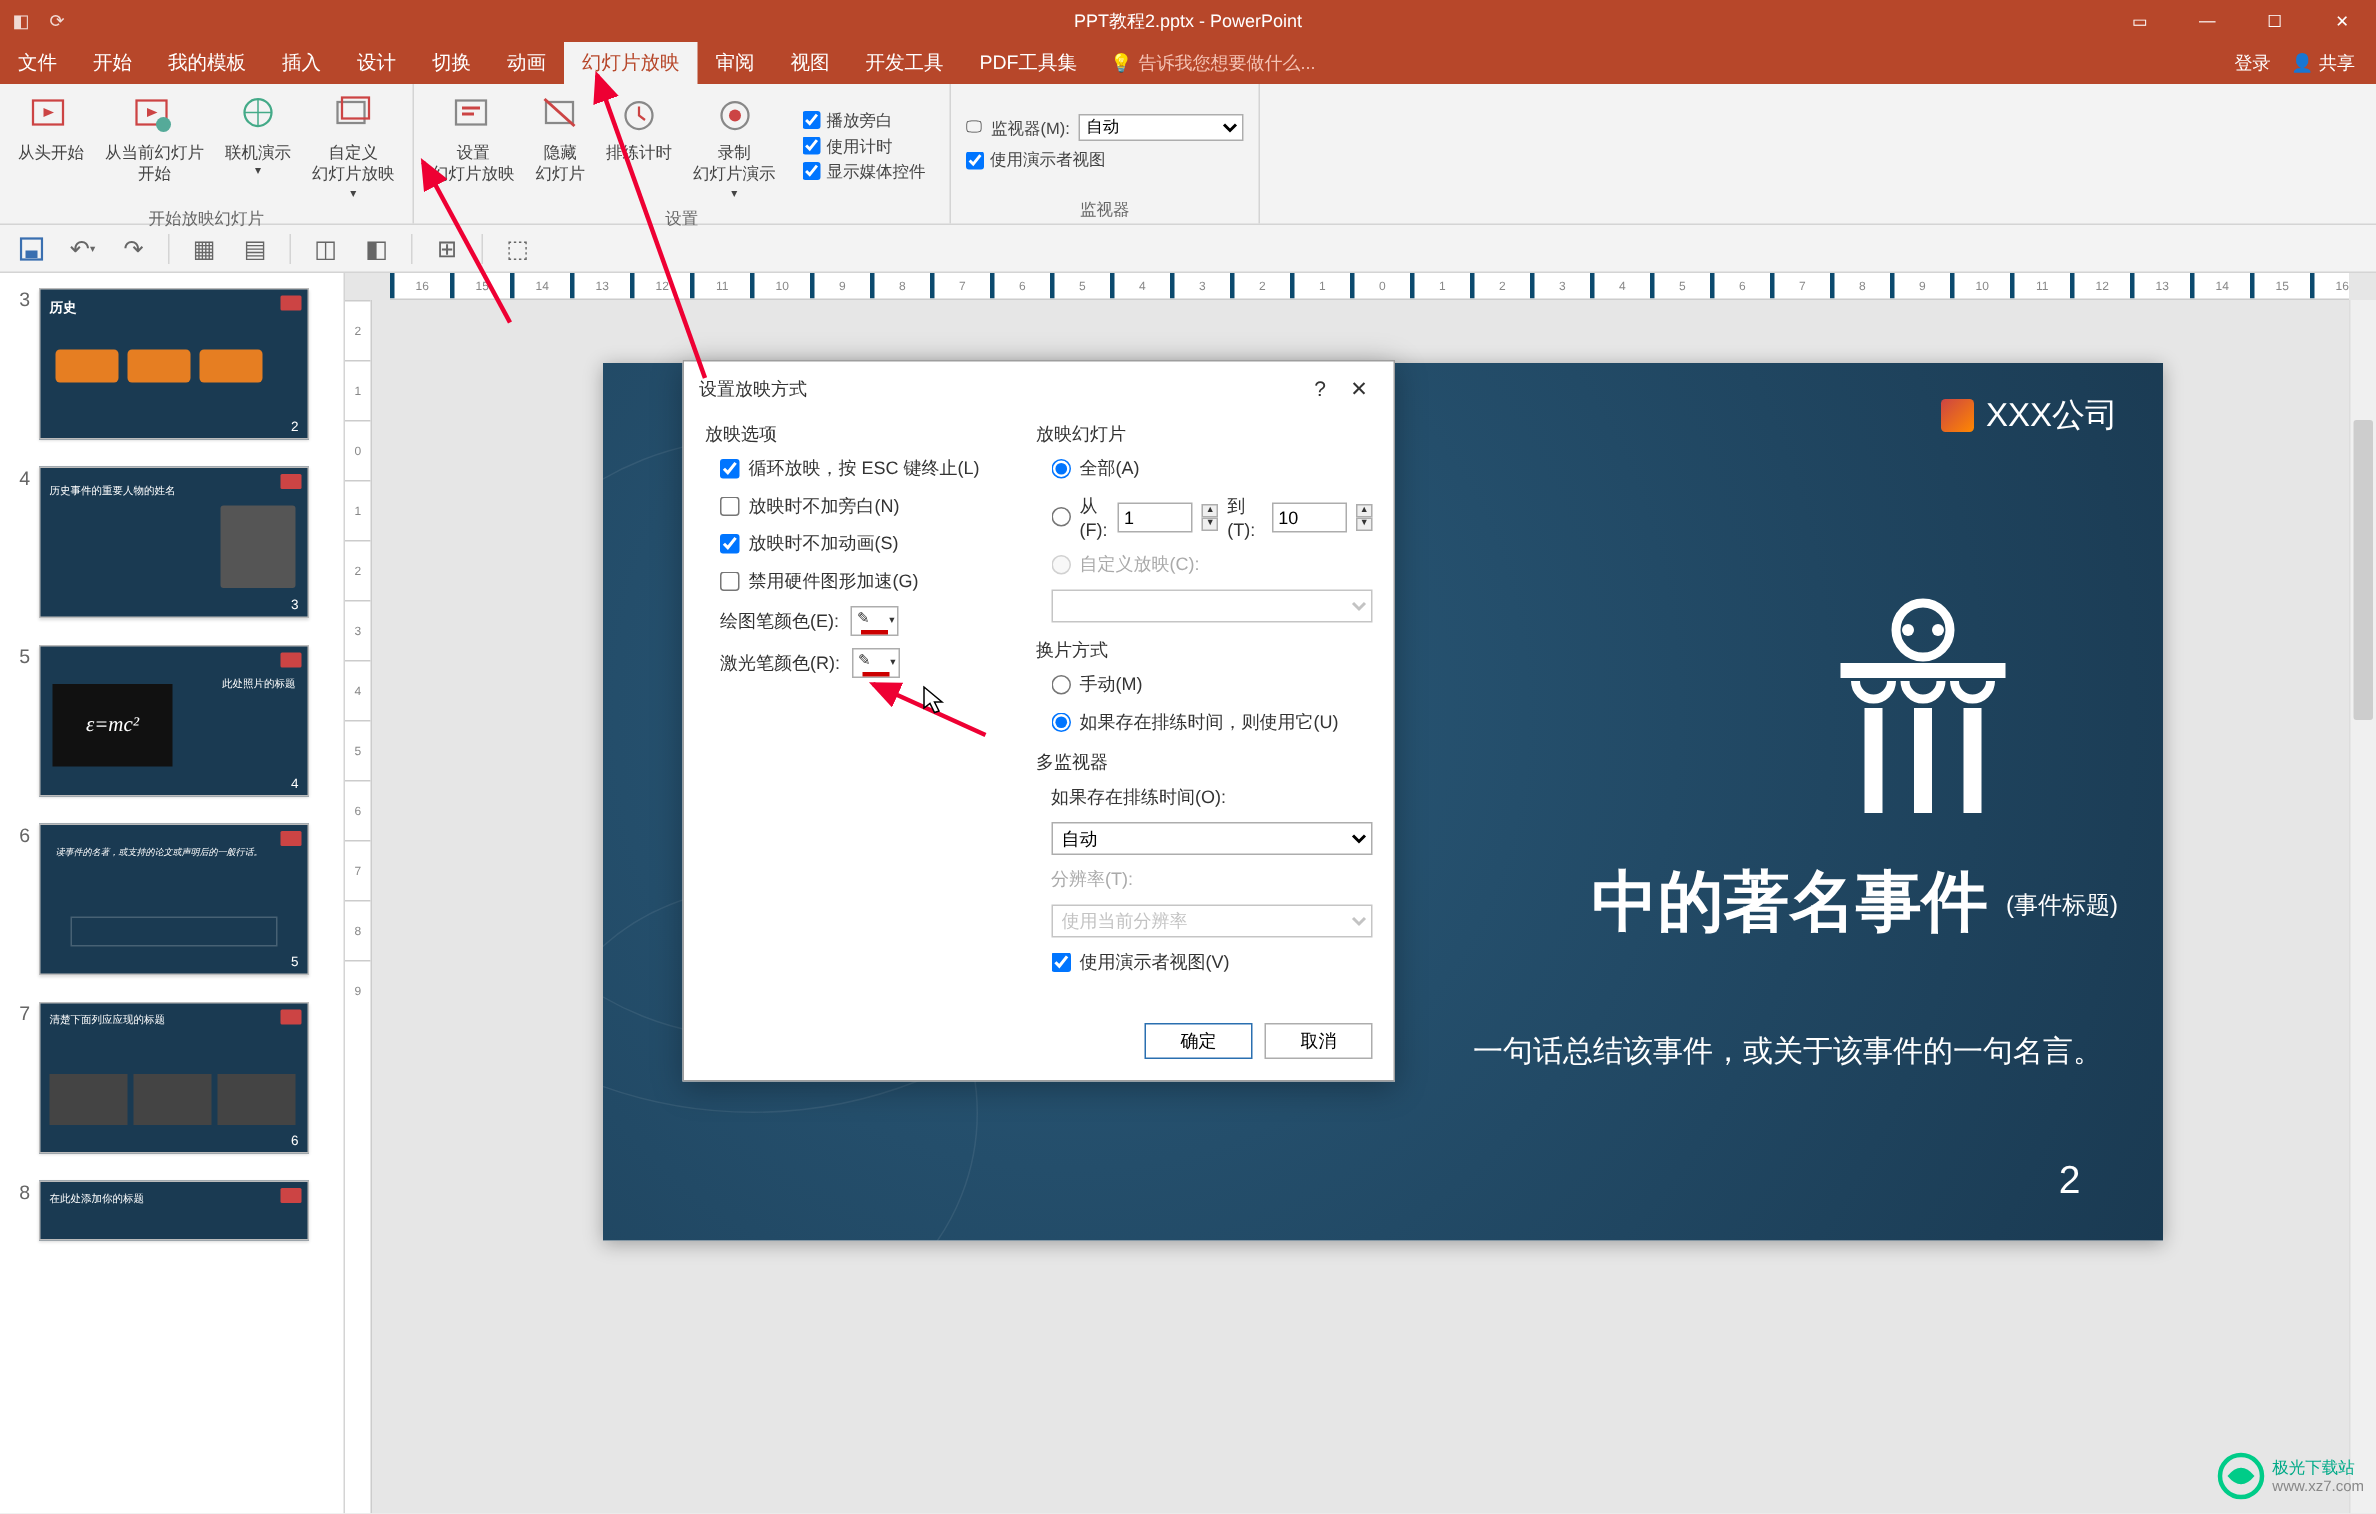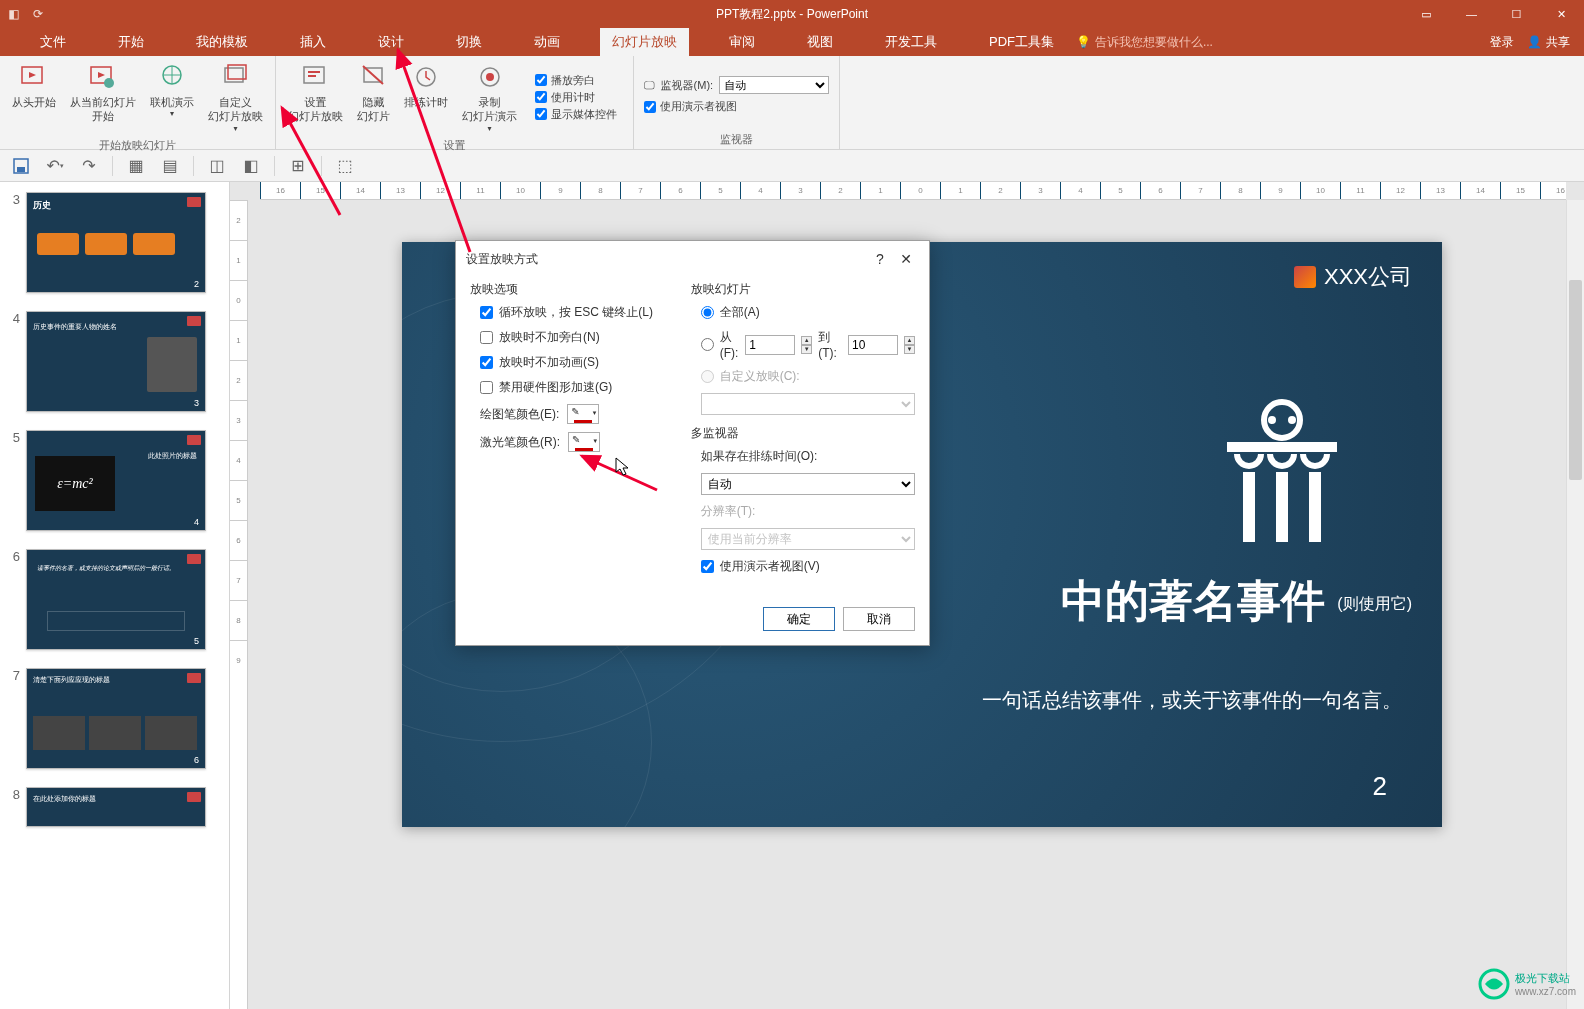--- a/index.html
+++ b/index.html
@@ -8,21 +8,21 @@
 
 .titlebar { background: #B7472A; height: 28px; display: flex; align-items: center; color: #fff; font-size: 12px; position: relative; }
 .titlebar .title { position: absolute; left: 50%; transform: translateX(-50%); }
 .titlebar .win-ctrl { position: absolute; right: 0; display: flex; }
 .titlebar .win-ctrl span { width: 45px; height: 28px; display: flex; align-items: center; justify-content: center; font-size: 11px; }
 .titlebar .left-icons { display:flex; gap:8px; margin-left:6px; opacity:.8;}
 .titlebar .left-icons span{width:16px;height:16px;display:flex;align-items:center;justify-content:center;}
 
 
 .menubar { background: #B7472A; height: 28px; display: flex; align-items: stretch; color: #fff; font-size: 13px; }
-.menubar .tab { padding: 0 12px; display: flex; align-items: center; cursor: pointer; margin-left: 28px; }
+.menubar .tab { padding: 0 12px; display: flex; align-items: center; cursor: pointer; }
 .menubar .tab.active { background: #f3f3f3; color: #B7472A; }
 .menubar .spacer { flex: 1; }
 .menubar .tell { color: #f4c2b3; font-size: 12px; display: flex; align-items: center; gap: 4px; padding: 0 10px; }
 .menubar .right { display:flex; align-items:center; gap:14px; padding-right:14px; font-size:12px;}
 
 
 .ribbon { background: #f3f3f3; height: 94px; border-bottom: 1px solid #d4d4d4; display: flex; }
 .rgroup { border-right: 1px solid #d4d4d4; padding: 3px 6px 2px; display: flex; flex-direction: column; }
 .rgroup .row { display: flex; gap: 2px; flex: 1; }
 .rbtn { display: flex; flex-direction: column; align-items: center; justify-content: flex-start; padding: 2px 6px; font-size: 11px; color: #444; min-width: 44px; line-height: 1.3; text-align:center; cursor:pointer;}
@@ -45,21 +45,21 @@
 .slidepanel { width: 230px; background: #fff; border-right: 1px solid #d4d4d4; overflow-y: auto; padding: 6px 0; }
 .thumb-wrap { display: flex; padding: 4px 6px 14px; gap: 6px; }
 .thumb-num { font-size: 13px; color: #666; width: 14px; text-align: right; }
 .thumb { width: 180px; height: 101px; background: #1a3a52; border: 1px solid #bbb; position: relative; box-shadow: 0 1px 2px rgba(0,0,0,.15); color:#fff; font-size:8px; overflow:hidden;}
 .thumb .badge{position:absolute;top:4px;right:4px;width:14px;height:10px;background:#c44;border-radius:1px;}
 .thumb .pgn{position:absolute;bottom:3px;right:6px;font-size:9px;}
 
 
 .editor { flex: 1; background: #e6e6e6; position: relative; overflow: hidden; }
 .hruler { position: absolute; top: 0; left: 30px; right: 18px; height: 18px; background: #fff; border-bottom: 1px solid #ccc; font-size: 8px; color: #888; display:flex; align-items:flex-end; overflow:hidden;}
-.hruler span{flex:none; width:40px; text-align:center; border-left:1px solid #0c4a6e; height:100%; display:flex; align-items:center; justify-content:center;}
+.hruler span{flex:none; width:40px; text-align:center; border-left:3px solid #0c4a6e; height:100%; display:flex; align-items:center; justify-content:center;}
 .vruler { position: absolute; top: 18px; left: 0; bottom: 0; width: 18px; background: #fff; border-right: 1px solid #ccc; font-size:8px; color:#888; display:flex; flex-direction:column;}
 .vruler span{flex:none;height:40px;border-top:1px solid #ccc;display:flex;align-items:center;justify-content:center;}
 .canvas { position: absolute; top: 60px; left: 50px; right: 20px; bottom: 20px; display:flex; align-items:flex-start; justify-content:center;}
 
 .slide { width: 1040px; height: 585px; background: radial-gradient(circle at 30% 40%, #2a5a7a, #1a3a52); position: relative; color: #fff; box-shadow: 0 2px 12px rgba(0,0,0,.3); overflow:hidden;}
 .slide .bgcirc{position:absolute;border:1px solid rgba(255,255,255,.08);border-radius:50%;}
 .slide .company{position:absolute;top:20px;right:30px;font-size:22px;display:flex;align-items:center;gap:8px;}
 .slide .logo{width:22px;height:22px;background:linear-gradient(135deg,#c44,#f80);border-radius:3px;}
 .slide .pillar{position:absolute;right:90px;top:150px;width:140px;}
 .slide .bigtitle{position:absolute;right:30px;top:330px;font-size:44px;font-weight:bold;}
@@ -427,21 +427,21 @@
             <circle cx="70" cy="28" r="18" fill="none" stroke="#fff" stroke-width="6"></circle>
             <circle cx="60" cy="28" r="4" fill="#fff"></circle>
               <circle cx="80" cy="28" r="4" fill="#fff"></circle>
             <rect x="15" y="50" width="110" height="10" fill="#fff"></rect>
             <path d="M25 62 a12 12 0 0 0 24 0 M58 62 a12 12 0 0 0 24 0 M91 62 a12 12 0 0 0 24 0" fill="none" stroke="#fff" stroke-width="6"></path>
             <rect x="31" y="80" width="12" height="70" fill="#fff"></rect>
             <rect x="64" y="80" width="12" height="70" fill="#fff"></rect>
             <rect x="97" y="80" width="12" height="70" fill="#fff"></rect>
           </svg>
         </div>
-        <div class="bigtitle"><span>中的著名事件</span> <sub>(则使用它)</sub></div>
+        <div class="bigtitle"><span>中的著名事件</span> <sub>(事件标题)</sub></div>
         <div class="tagline">一句话总结该事件，或关于该事件的一句名言。</div>
         <div class="pgnum">2</div>
       </div>
     </div>
   </div>
 </div>
 
 <div class="dialog">
   <div class="dtitle">
     <span>设置放映方式</span>
@@ -512,20 +512,33 @@
             <div class="spinner">
                 <span>▲</span>
                 <span>▼</span>
               </div>
           </div>
           <label class="dradio disabled">
               <input type="radio" name="ss" disabled="" style="">
               <span>自定义放映(C):</span>
             </label>
           <select class="dselect disabled" disabled=""></select>
+        </div>
+      </div>
+      <div class="dsection">
+        <div class="shdr">换片方式</div>
+        <div class="sbody">
+          <label class="dradio">
+              <input type="radio" name="adv" style="">
+              <span>手动(M)</span>
+            </label>
+          <label class="dradio">
+              <input type="radio" name="adv" checked="" style="">
+              <span>如果存在排练时间，则使用它(U)</span>
+            </label>
         </div>
       </div>
       <div class="dsection">
         <div class="shdr">多监视器</div>
         <div class="sbody">
           <span>如果存在排练时间(O):</span>
           <select class="dselect"><option>自动</option></select>
           <span class="disabled">分辨率(T):</span>
           <select class="dselect disabled" disabled=""><option>使用当前分辨率</option></select>
           <label class="dcheck">

